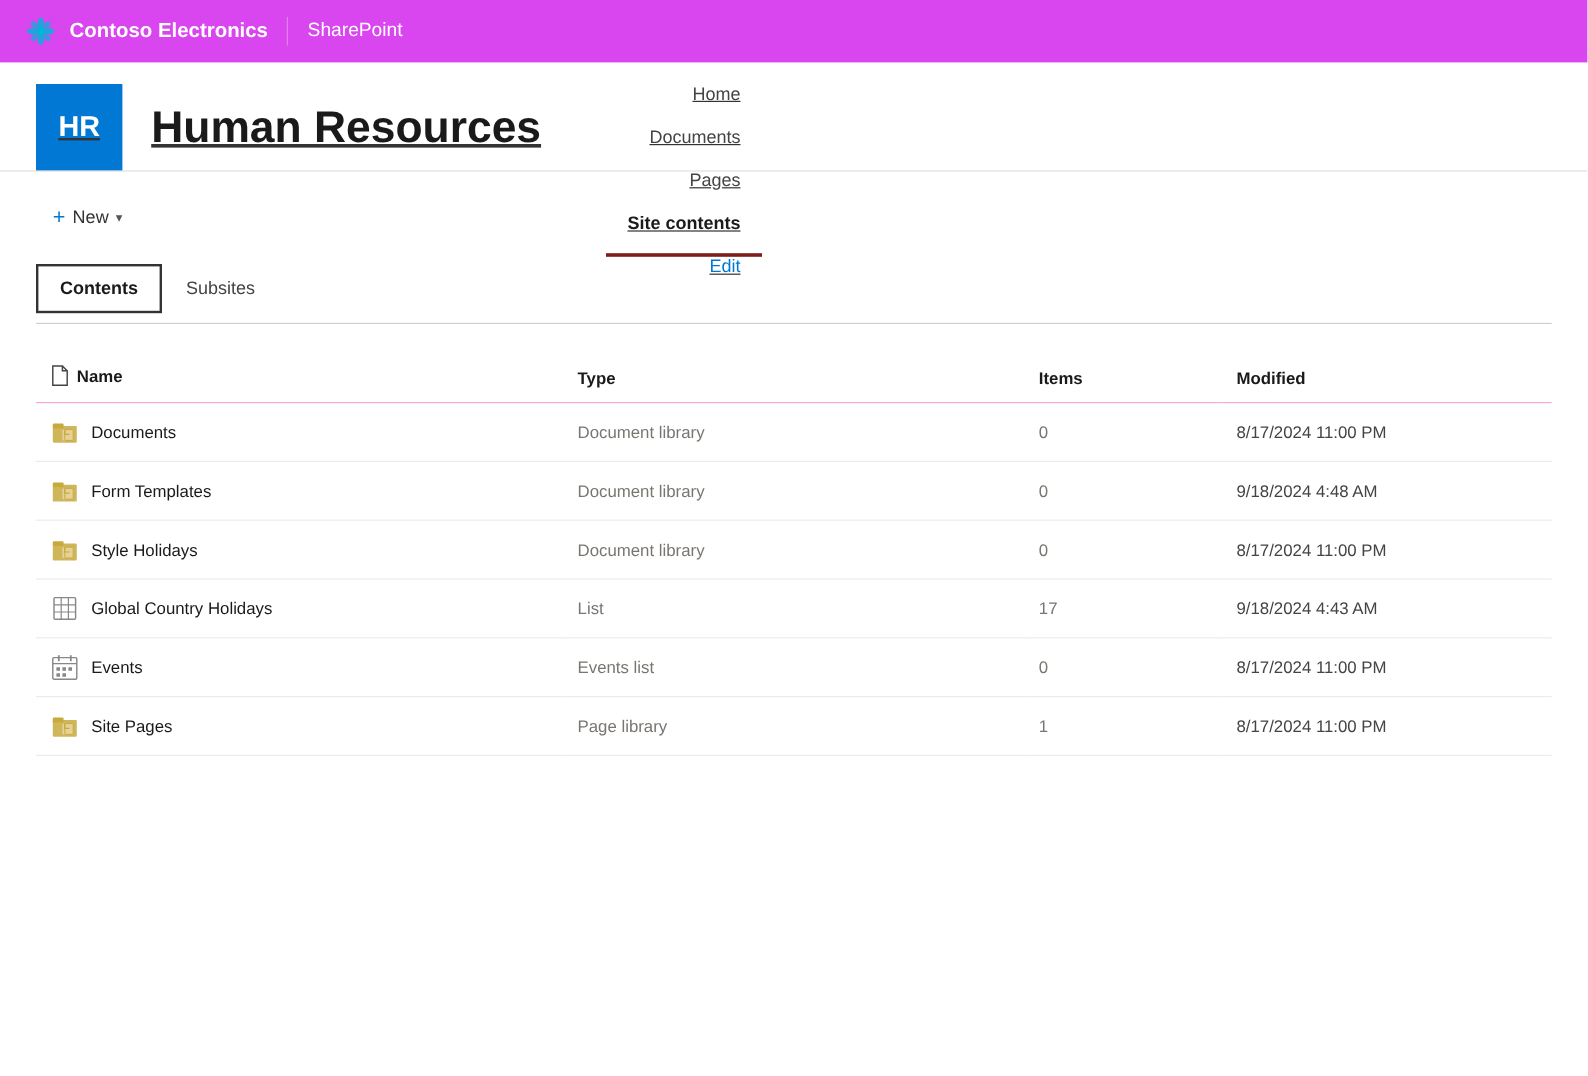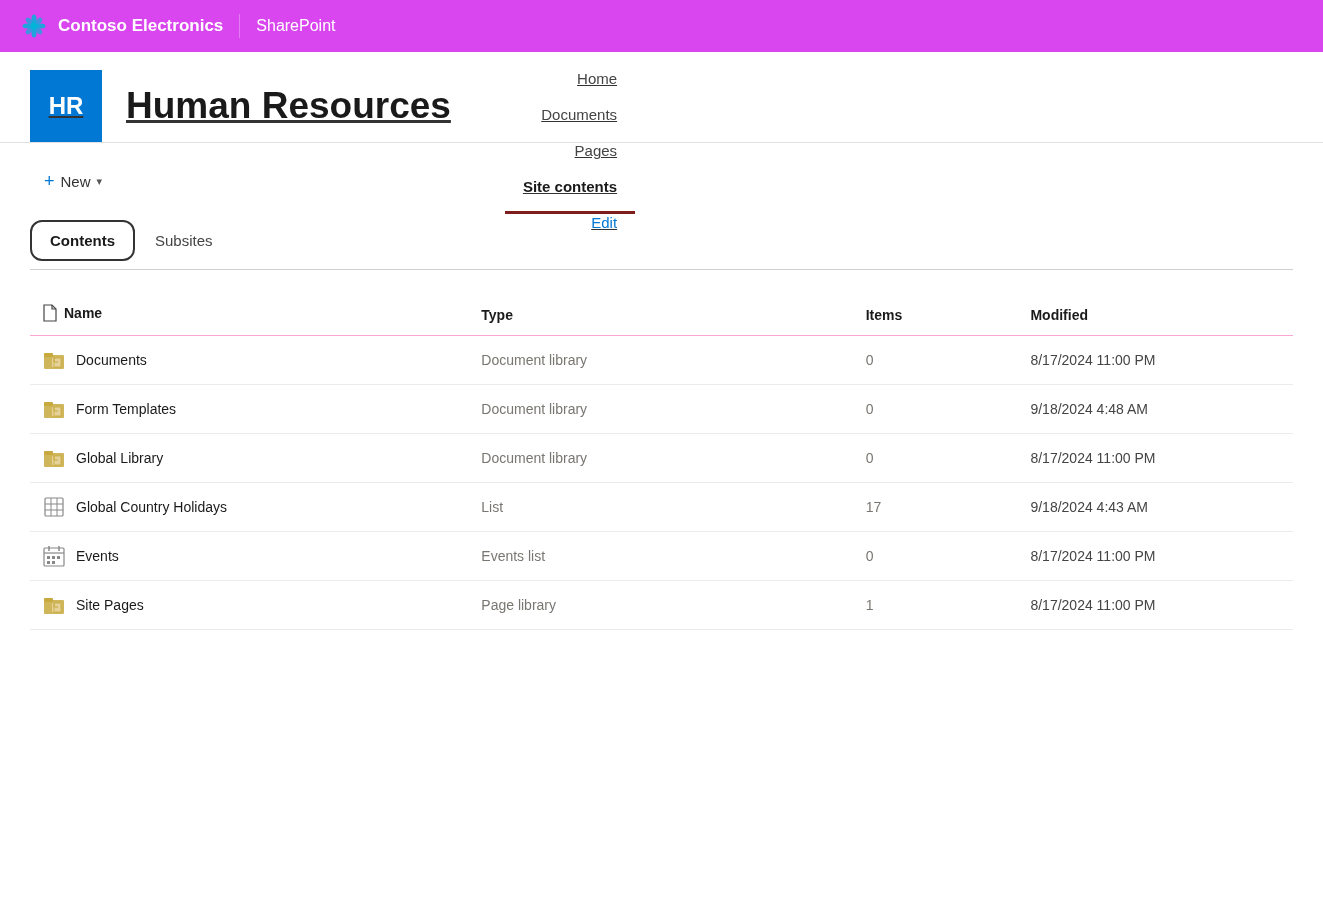--- a/index.html
+++ b/index.html
@@ -127,21 +127,21 @@
       display: flex;
       gap: 0;
       margin-bottom: 0;
     }
     .tab {
       padding: 10px 18px;
       font-size: 15px;
       cursor: pointer;
       color: #444;
       border: 2px solid transparent;
-      border-radius: 12px;
+      border-radius: 0;
     }
     .tab.active {
       border: 2px solid #333;
       font-weight: 600;
       color: #1a1a1a;
     }
     .tab-divider {
       border: none;
       border-top: 1px solid #d0d0d0;
       margin: 8px 0 24px 0;
@@ -329,21 +329,21 @@
         <div class="name-cell">
           <span class="item-icon">
                 <svg width="24" height="24" viewBox="0 0 24 24" fill="none">
         <rect x="2" y="7" width="20" height="14" rx="1" fill="#c8a93e" opacity="0.85"></rect>
         <rect x="2" y="5" width="9" height="4" rx="1" fill="#c8a93e"></rect>
         <rect x="10" y="10" width="9" height="9" rx="1" fill="#e8d5a0" opacity="0.9"></rect>
         <path d="M12 10v4h4" stroke="#c8a93e" stroke-width="1" fill="none"></path>
         <rect x="12" y="10" width="7" height="9" rx="0.5" fill="none" stroke="#c8a93e" stroke-width="0.8"></rect>
       </svg>
               </span>
-          <span class="item-name-text">Global Library</span>
+          <span class="item-name-text">Style Holidays</span>
         </div>
       </td>
       <td class="col-type">
         <span class="type-text">Document library</span>
       </td>
       <td class="col-items">
         <span class="items-count">0</span>
       </td>
       <td class="col-modified">
         <span class="modified-text">8/17/2024 11:00 PM</span>

